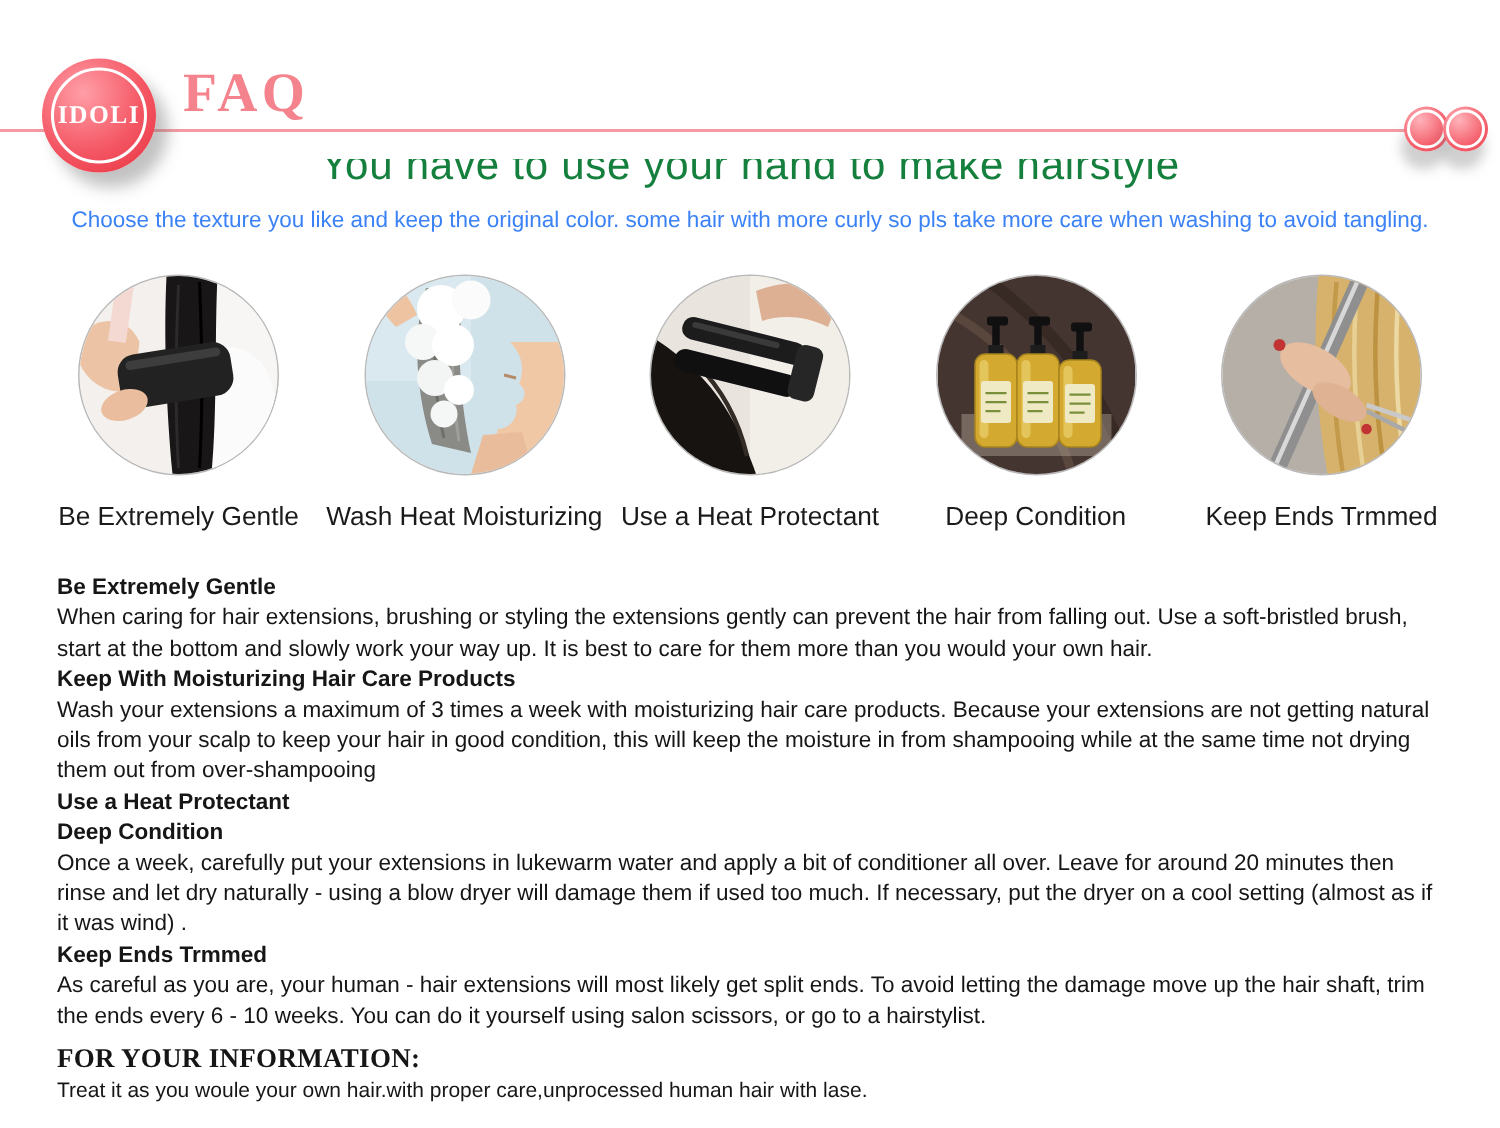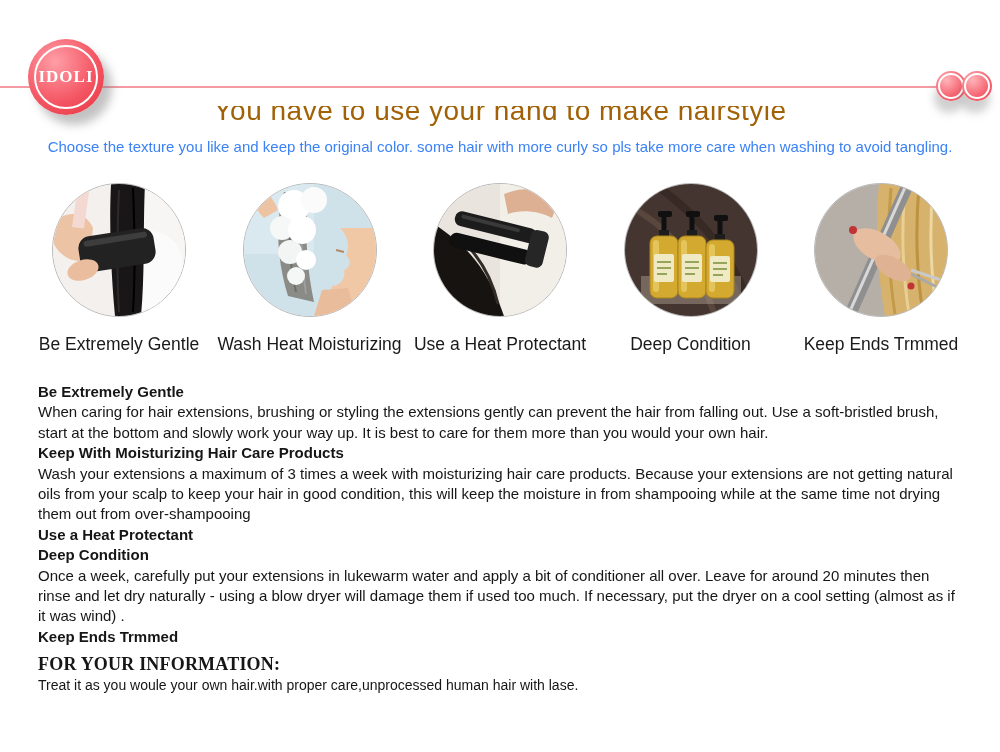--- a/index.html
+++ b/index.html
@@ -35,21 +35,21 @@
     background:radial-gradient(circle at 36% 30%, #ffb3ba 0%, #f4616d 60%, #ee4553 100%);
     box-shadow:-2px 12px 8px rgba(120,120,120,.35);
   }
   .ball::after{
     content:"";position:absolute;left:2px;top:2px;width:22px;height:22px;
     border:2px solid #ffffff;border-radius:50%;
   }
   
   .main-title-clip{height:21px;overflow:hidden;text-align:center;margin-top:1px;}
   .main-title-clip span{
-    display:inline-block;margin-top:-13px;font-size:28px;color:#a16207;letter-spacing:.5px;
+    display:inline-block;margin-top:-13px;font-size:28px;color:#15803d;letter-spacing:.5px;
   }
   
   .subtitle{margin-top:11px;text-align:center;font-size:15px;color:#3b82f6;}
   
   .steps{
     display:flex;justify-content:space-between;
     padding:0 52px 0 52px;margin-top:28px;
   }
   .step{width:134px;display:flex;flex-direction:column;align-items:center;}
   .step-circle{
@@ -69,20 +69,21 @@
 </head>
 <body>
 
 <div class="header">
   <div class="header-line"></div>
   <div class="logo">
     <div class="logo-ring">
       <span class="logo-text">IDOLI</span>
     </div>
   </div>
+  <div class="faq-title">FAQ</div>
   <div class="decor-balls">
     <div class="ball"></div>
     <div class="ball"></div>
   </div>
 </div>
 
 <div class="main-title-clip">
   <span>You have to use your hand to make hairstyle</span>
 </div>
 
@@ -221,16 +222,17 @@
 
 <div class="content">
   <div class="sec-heading">Be Extremely Gentle</div>
   <div class="sec-body">When caring for hair extensions, brushing or styling the extensions gently can prevent the hair from falling out. Use a soft-bristled brush, start at the bottom and slowly work your way up. It is best to care for them more than you would your own hair.</div>
   <div class="sec-heading">Keep With Moisturizing Hair Care Products</div>
   <div class="sec-body">Wash your extensions a maximum of 3 times a week with moisturizing hair care products. Because your extensions are not getting natural oils from your scalp to keep your hair in good condition, this will keep the moisture in from shampooing while at the same time not drying them out from over-shampooing</div>
   <div class="sec-heading">Use a Heat Protectant</div>
   <div class="sec-heading">Deep Condition</div>
   <div class="sec-body">Once a week, carefully put your extensions in lukewarm water and apply a bit of conditioner all over. Leave for around 20 minutes then rinse and let dry naturally - using a blow dryer will damage them if used too much. If necessary, put the dryer on a cool setting (almost as if it was wind) .</div>
   <div class="sec-heading">Keep Ends Trmmed</div>
+  <div class="sec-body">As careful as you are, your human - hair extensions will most likely get split ends. To avoid letting the damage move up the hair shaft, trim the ends every 6 - 10 weeks. You can do it yourself using salon scissors, or go to a hairstylist.</div>
 
   <div class="info-heading">FOR YOUR INFORMATION:</div>
   <div class="info-line">Treat it as you woule your own hair.with proper care,unprocessed human hair with lase.</div>
 </div>
 
 </body></html>

